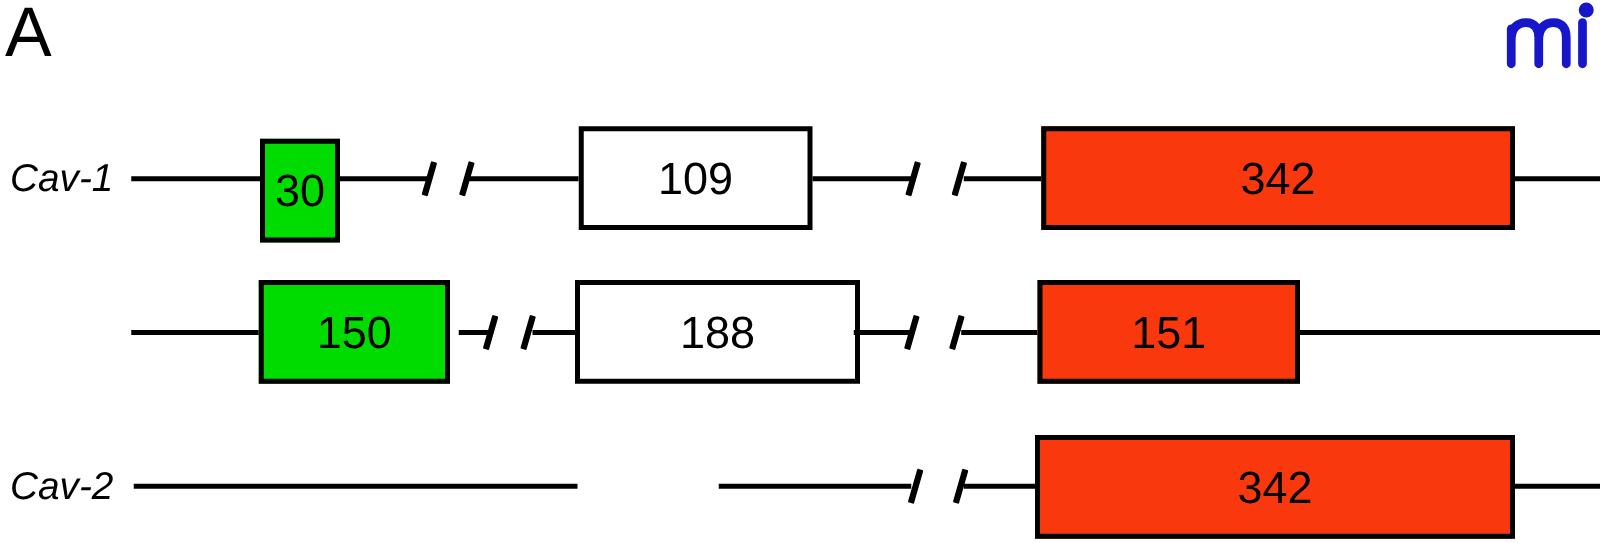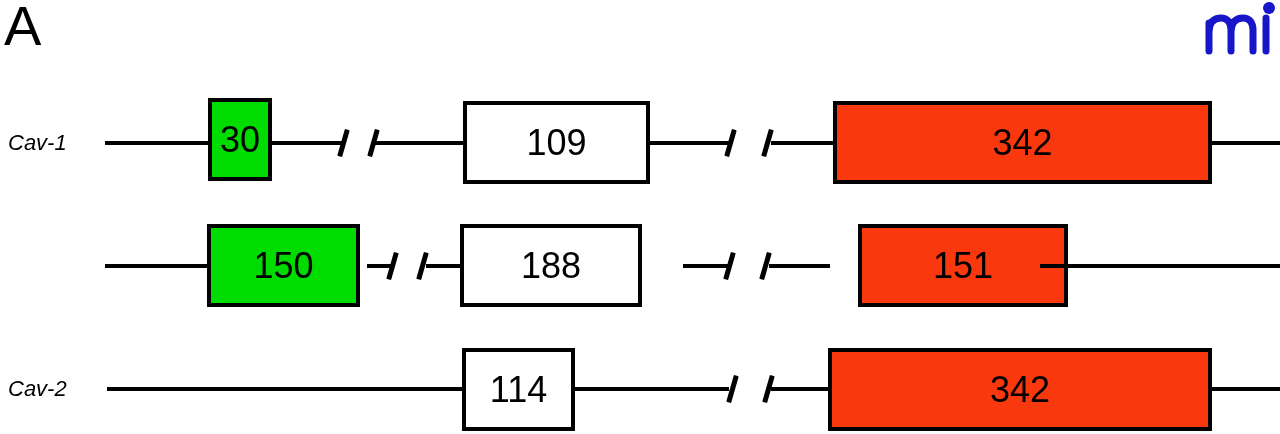--- a/index.html
+++ b/index.html
@@ -10,21 +10,21 @@
     overflow:hidden;
     font-family:"Liberation Sans","DejaVu Sans",sans-serif;
     color:#000;
   }
   .panel-label{
     position:absolute;left:4px;top:-4px;
     font-size:56px;line-height:60px;font-weight:400;
   }
   .gene-label{
     position:absolute;left:8px;
-    font-style:italic;font-size:22px;line-height:44px;
+    font-style:italic;font-size:31px;line-height:44px;
     white-space:nowrap;
   }
   .hline{position:absolute;height:4px;background:#000;}
   .slash{
     position:absolute;width:5px;height:28px;background:#000;
     transform:rotate(16deg);border-radius:1px;
   }
   .exon{
     position:absolute;height:83px;box-sizing:border-box;
     border:4px solid #000;background:#fff;
@@ -45,21 +45,21 @@
     <svg width="80" height="56" viewBox="0 0 80 56" fill="none" stroke="currentColor" stroke-width="7" stroke-linecap="round">
       <path d="M7,22 L7,50 M7,31 C7,21 12,17 19,17 C26,17 29,22 29,29 L29,50 M29,31 C29,21 34,17 41,17 C48,17 51,22 51,29 L51,50"></path>
       <path d="M64,17 L64,50"></path>
       <circle cx="67" cy="7" r="6" fill="currentColor" stroke="none"></circle>
     </svg>
   </div>
 
   <div class="gene-label" style="top:121px;">Cav-1</div>
 
   <div class="hline" style="left:105px;top:141px;width:103px;"></div>
-  <div class="exon" style="left: 208px; top: 98px; width: 64px; background-color: rgb(0, 219, 0);">
+  <div class="exon" style="left: 208px; top: 111px; width: 64px; background-color: rgb(0, 219, 0);">
     <span>30</span>
   </div>
   <div class="hline" style="left:272px;top:141px;width:70px;"></div>
   <div class="slash" style="left:341px;top:129px;"></div>
   <div class="slash" style="left:371px;top:129px;"></div>
   <div class="hline" style="left:375px;top:141px;width:88px;"></div>
   <div class="exon" style="left: 463px; top: 101px; width: 187px; background-color: rgb(255, 255, 255);">
     <span>109</span>
   </div>
   <div class="hline" style="left:650px;top:141px;width:79px;"></div>
@@ -73,38 +73,35 @@
 
 
   <div class="hline" style="left:105px;top:264px;width:102px;"></div>
   <div class="exon" style="left: 207px; top: 224px; width: 153px; background-color: rgb(0, 219, 0);">
     <span>150</span>
   </div>
   <div class="hline" style="left:367px;top:264px;width:24px;"></div>
   <div class="slash" style="left:390px;top:252px;"></div>
   <div class="slash" style="left:420px;top:252px;"></div>
   <div class="hline" style="left:426px;top:264px;width:34px;"></div>
-  <div class="exon" style="left: 460px; top: 224px; width: 182px; background-color: rgb(255, 255, 255);">
+  <div class="exon" style="left: 460px; top: 224px; width: 228px; background-color: rgb(255, 255, 255);">
     <span>188</span>
   </div>
   <div class="hline" style="left:683px;top:264px;width:45px;"></div>
   <div class="slash" style="left:727px;top:252px;"></div>
   <div class="slash" style="left:763px;top:252px;"></div>
   <div class="hline" style="left:769px;top:264px;width:61px;"></div>
-  <div class="exon" style="left: 830px; top: 224px; width: 210px; background-color: rgb(250, 56, 13); margin-left: 28px;">
+  <div class="exon" style="left: 830px; top: 224px; width: 210px; background-color: rgb(250, 56, 13);">
     <span>151</span>
   </div>
   <div class="hline" style="left:1040px;top:264px;width:240px;"></div>
 
   <div class="gene-label" style="top:367px;">Cav-2</div>
 
   <div class="hline" style="left:107px;top:387px;width:355px;"></div>
-  <div class="exon" style="left: 462px; top: 348px; width: 113px; background-color: rgb(255, 255, 255);">
-    <span>114</span>
-  </div>
   <div class="hline" style="left:575px;top:387px;width:154px;"></div>
   <div class="slash" style="left:730px;top:375px;"></div>
   <div class="slash" style="left:766px;top:375px;"></div>
   <div class="hline" style="left:771px;top:387px;width:57px;"></div>
   <div class="exon" style="left: 828px; top: 348px; width: 384px; background-color: rgb(250, 56, 13);">
     <span>342</span>
   </div>
   <div class="hline" style="left:1212px;top:387px;width:68px;"></div>
 
 </div>

